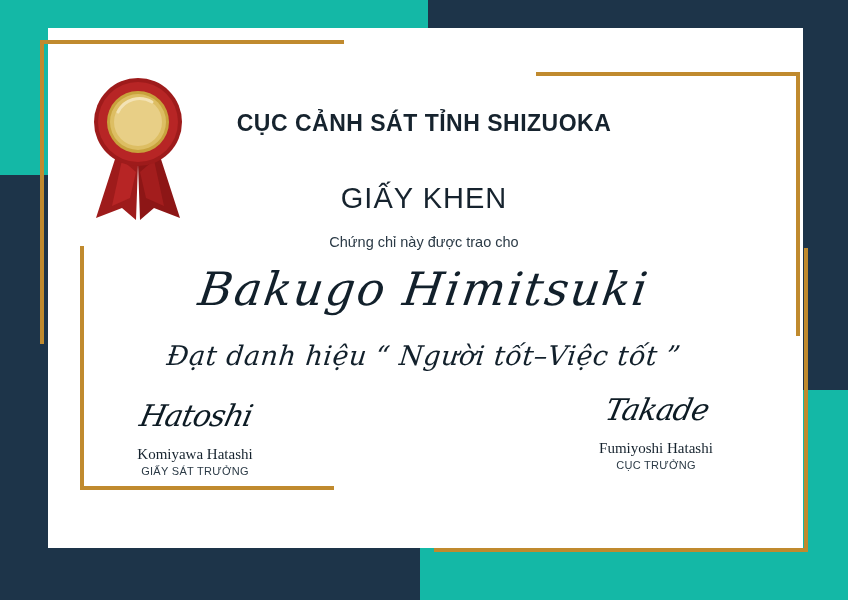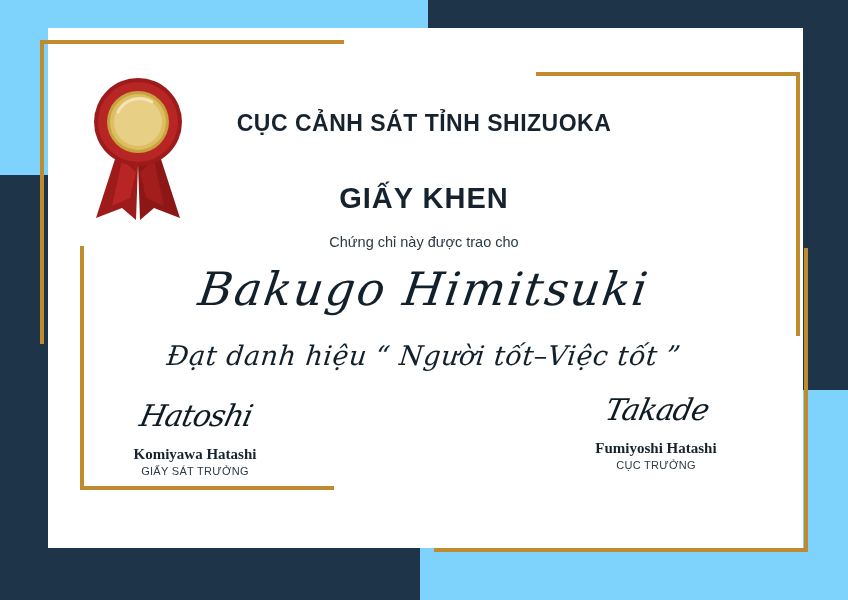--- a/index.html
+++ b/index.html
@@ -11,21 +11,21 @@
     width: 848px;
     height: 600px;
     overflow: hidden;
     font-family: "Liberation Sans", sans-serif;
   }
 
   #certificate {
     position: relative;
     width: 848px;
     height: 600px;
-    background: #7dd3fc;
+    background: #14b8a6;
     overflow: hidden;
   }
 
   
   .navy-block {
     position: absolute;
     background: #1d3449;
   }
   
   .navy-tr {
@@ -120,21 +120,21 @@
     letter-spacing: 0.5px;
     color: #16232e;
   }
 
   .award-title {
     position: absolute;
     top: 182px;
     left: 0;
     width: 848px;
     font-size: 29px;
-    font-weight: bold;
+    font-weight: normal;
     letter-spacing: 1px;
     color: #16232e;
   }
 
   .subtitle {
     position: absolute;
     top: 234px;
     left: 0;
     width: 848px;
     font-size: 14.5px;
@@ -182,21 +182,21 @@
     font-style: italic;
     font-size: 30px;
     color: #0d1b24;
     transform: skewX(-12deg);
     letter-spacing: -1px;
     white-space: nowrap;
   }
   .sig-name {
     font-family: "Liberation Serif", serif;
     font-size: 15px;
-    font-weight: bold;
+    font-weight: normal;
     color: #16232e;
     margin-top: 2px;
   }
   .sig-role {
     font-size: 11px;
     color: #2b3a46;
     margin-top: 2px;
     letter-spacing: 0.3px;
   }
 </style>

